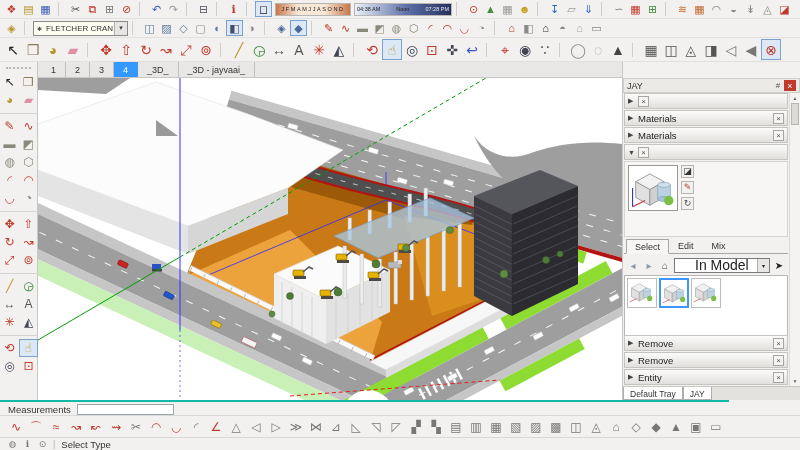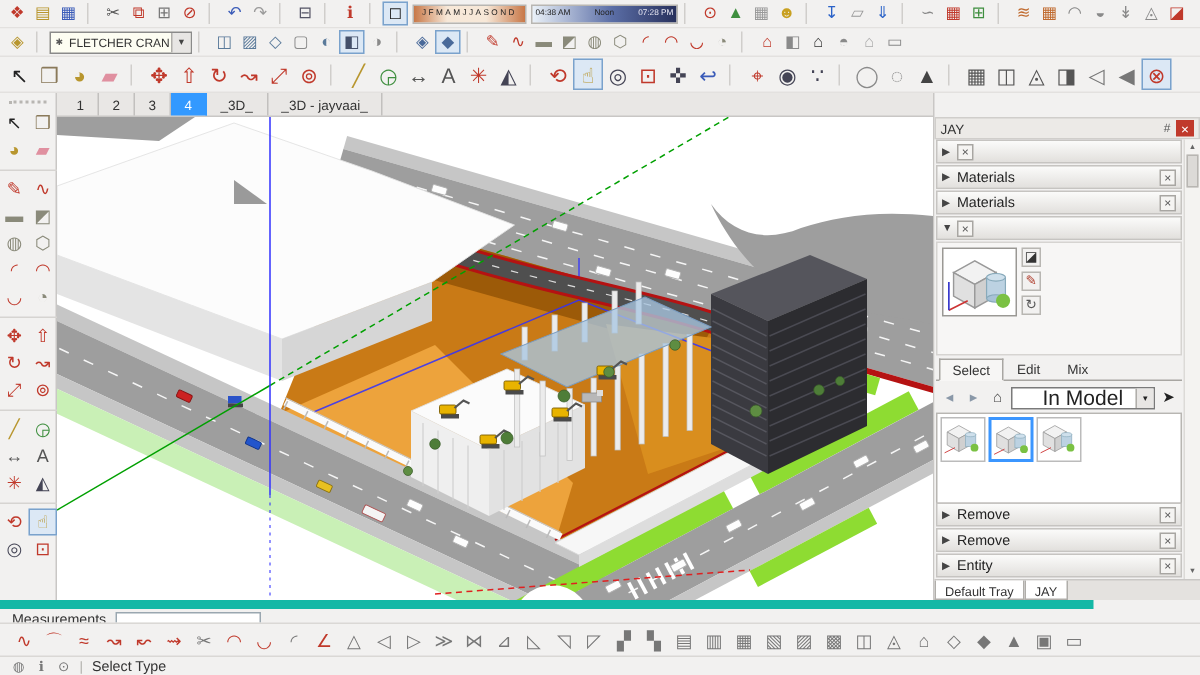--- a/index.html
+++ b/index.html
@@ -76,21 +76,21 @@
   .thumb.selected { border:2px solid #3b96ff; }
   #bottom-sections { position:absolute; bottom:0; left:0; right:0; }
   #tray-scroll { position:absolute; top:0; right:0; width:11px; bottom:0; background:#f4f3f1; border-left:1px solid #dcdad7; display:flex; flex-direction:column; align-items:center; }
   #tray-scroll .sbtn { width:10px; height:10px; font-size:5px; color:#666; display:flex; align-items:center; justify-content:center; }
   #tray-scroll .sthumb { width:8px; height:22px; background:#dcdad7; border:1px solid #b8b6b2; }
   #tray-scroll .sfill { flex:1; }
   #tray-tabs { position:absolute; bottom:0; left:0; right:0; height:14px; display:flex; background:#e4e2df; border-top:1px solid #c9c7c5; }
   .ttab { padding:0 6px; font-size:8.5px; display:flex; align-items:flex-end; background:#fff; border:1px solid #b0aeaa; border-top:none; color:#333; }
 
   
-  #measure-bar { position:absolute; top:400px; left:0; width:729px; height:15px; background:#f2f1f0; border-top:6px solid #14b8a6; }
+  #measure-bar { position:absolute; top:400px; left:0; width:729px; height:15px; background:#f2f1f0; border-top:2px solid #14b8a6; }
   #measure-label { position:absolute; left:8px; top:2px; font-size:9.5px; color:#333; }
   #measure-input { position:absolute; left:77px; top:2px; width:97px; height:11px; border:1px solid #9aa7b0; background:#fff; font-size:9px; font-family:inherit; }
   #plugins-bar { position:absolute; top:415px; left:0; width:800px; height:22px; background:#f2f1f0; border-top:1px solid #dad8d5; display:flex; align-items:center; padding-left:6px; }
   #plugins-bar .tb { width:20px; height:19px; font-size:12px; color:#777; }
   #status-bar { position:absolute; top:437px; left:0; width:800px; height:13px; background:#f2f1f0; border-top:1px solid #dad8d5; display:flex; align-items:center; padding-left:6px; gap:4px; }
   .sic { width:13px; text-align:center; font-size:9px; color:#777; }
   #status-div { color:#b0aeaa; font-size:9px; }
   #status-text { font-size:9.5px; color:#333; padding-left:2px; }
 </style>
 </head>

